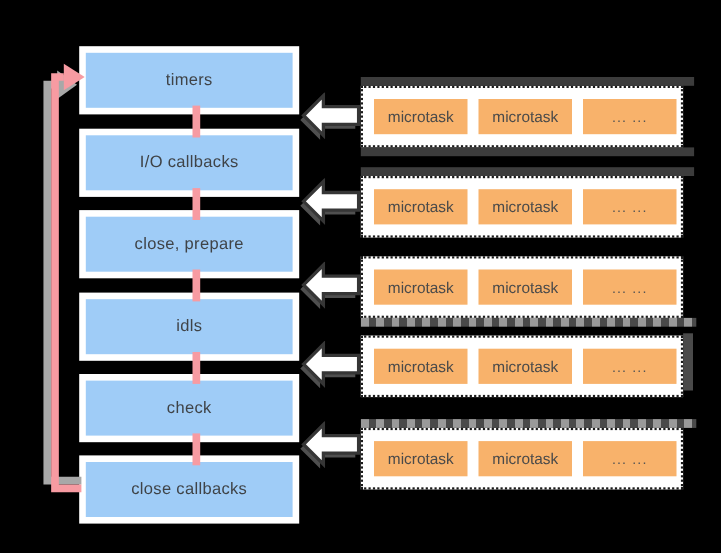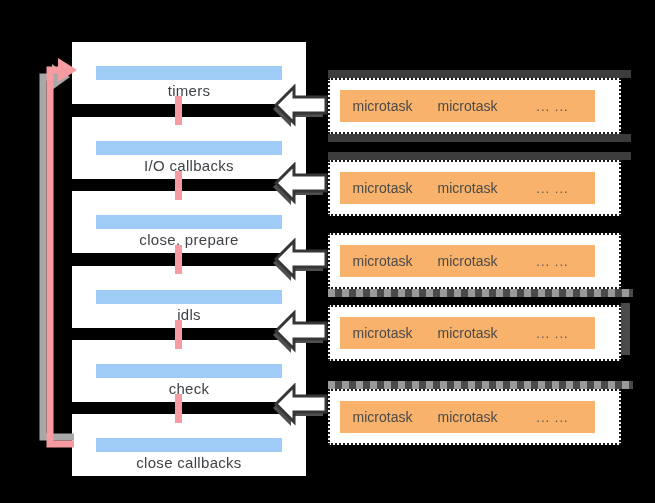--- a/index.html
+++ b/index.html
@@ -17,33 +17,33 @@
     --shadow-dark:#3c3c3c;
     --shadow-light:#9a9a9a;
     --text:#3f4347;
   }
   *{box-sizing:border-box;margin:0;padding:0}
   html,body{width:655px;height:503px;overflow:hidden}
   body{background:var(--background);font-family:"Liberation Sans","DejaVu Sans",sans-serif}
   .stage{position:relative;width:655px;height:503px;background:var(--background)}
 
   
-  .phase{position:absolute;left:72px;width:234px;height:62px;background:var(--phase-box-bg);padding:24px;z-index:2}
+  .phase{position:absolute;left:72px;width:200px;height:62px;background:var(--phase-box-bg);padding:6px;z-index:2}
   .phase-inner{width:100%;height:100%;background:var(--phase-fill);color:var(--text);
     font-size:15px;line-height:50px;text-align:center;letter-spacing:.3px}
 
   
   .connector{position:absolute;left:175px;width:7px;height:29px;background:var(--connector-pink);z-index:3}
 
   
   .loop-svg{position:absolute;left:0;top:0;z-index:4}
 
   
   .queue{position:absolute;left:328px;width:293px;height:56px;background:var(--queue-bg);
-    border:2px dotted var(--queue-border);display:flex;align-items:center;
+    border:2px dotted var(--queue-border);display:flex;align-items:center;gap:10px;
     padding-left:10px;z-index:2}
   .task{width:85px;height:32px;background:var(--task-fill);color:#4a4a4a;font-size:14px;
     display:flex;align-items:center;justify-content:center;flex:0 0 auto}
   .task-more{font-size:13px;letter-spacing:1px;color:#555}
 
   
   .queue::before,.queue::after{content:none;position:absolute;background:var(--shadow-dark)}
   .st::before{content:"";left:-2px;right:-12px;top:-10px;height:8px}
   .ct::before{content:"";left:-2px;right:-14px;top:-10px;height:8px;
     background:repeating-linear-gradient(90deg,var(--shadow-light) 0 7px,#4a4a4a 7px 14px)}

